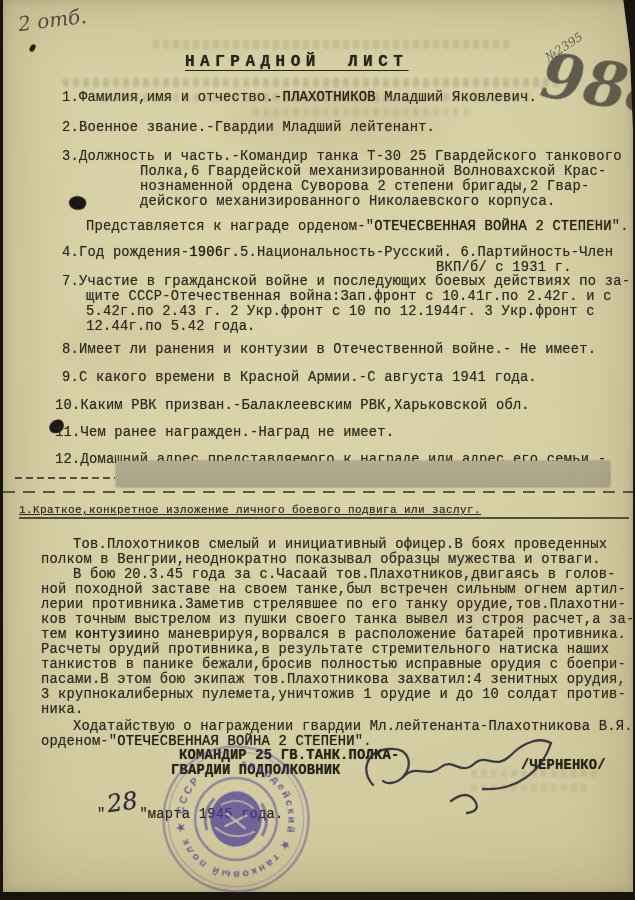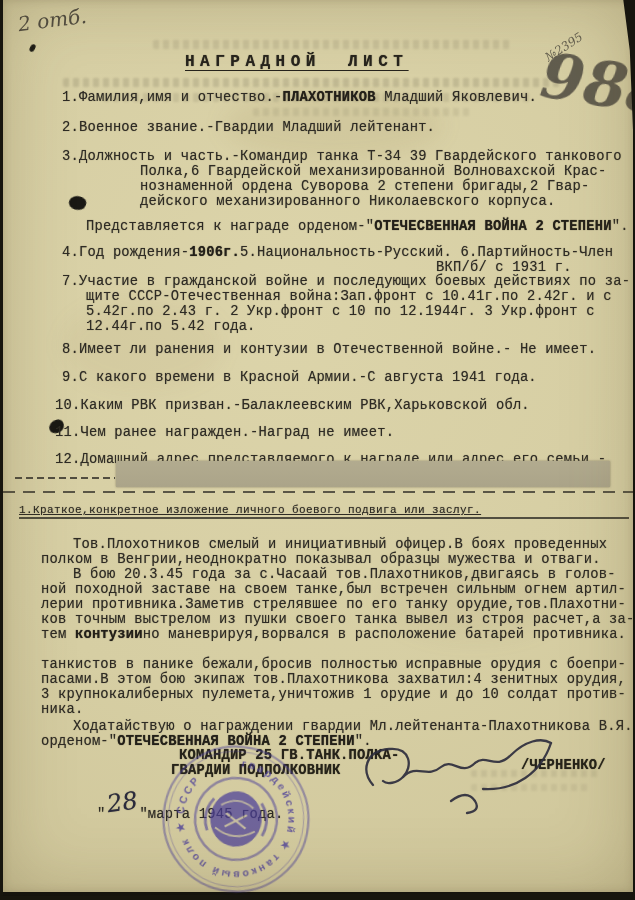--- a/index.html
+++ b/index.html
@@ -6,21 +6,21 @@
   .canvas{position:relative;width:635px;height:900px;overflow:hidden;background:#15130d;
           font-family:"Liberation Mono","DejaVu Sans Mono",monospace;}
   .page{position:absolute;left:3px;top:0;width:630px;height:892px;
         background:radial-gradient(130% 100% at 45% 35%, #dcd4aa 0%, #d6cea3 45%, #cec599 80%, #c5bc8e 100%);}
   .page:after{content:"";position:absolute;inset:0;pointer-events:none;
         box-shadow:inset 0 0 70px rgba(100,85,45,.28), inset 0 0 10px rgba(80,70,40,.22);}
   .stain{position:absolute;border-radius:50%;filter:blur(10px);pointer-events:none;}
   
   .tl{position:absolute;font-size:13.8px;line-height:15px;color:#2e2b24;white-space:pre;
       text-shadow:0 0 1px rgba(46,43,36,.55);letter-spacing:.2px;}
-  .tl b{font-weight:700;color:#232019;text-shadow:0 0 1px rgba(35,32,25,.85);}
+  .tl b{font-weight:400;color:#232019;text-shadow:0 0 1px rgba(35,32,25,.85);}
   .bold{font-weight:700;color:#262319;text-shadow:0 0 1px rgba(35,32,25,.8);}
   .title{font-size:16px;font-weight:700;letter-spacing:5.5px;word-spacing:12px;
          color:#27241d;text-decoration:underline;text-underline-offset:4px;
          text-shadow:0 0 1px rgba(39,36,29,.8);}
   .heading{font-size:11px;letter-spacing:.4px;text-decoration:underline;}
   .uline{position:absolute;background:#3a372e;opacity:.85;}
   .dash{position:absolute;height:2px;background:repeating-linear-gradient(90deg,#3a372e 0 12px,transparent 12px 20px);opacity:.8;}
   .dash-sm{position:absolute;height:2px;background:repeating-linear-gradient(90deg,#3a372e 0 7px,transparent 7px 11px);opacity:.85;}
   .redact{position:absolute;left:113px;top:461px;width:494px;height:26px;
           background:linear-gradient(180deg,#b2ab8f,#aba489);box-shadow:0 0 2px rgba(120,112,90,.8);}
@@ -57,21 +57,21 @@
     <div class="blot" style="left:27px;top:44px;width:5px;height:8px;transform:rotate(25deg);"></div>
     <div class="blot" style="left:66px;top:196px;width:17px;height:14px;transform:rotate(20deg);"></div>
     <div class="blot" style="left:46px;top:420px;width:15px;height:13px;transform:rotate(-15deg);"></div>
 
     <div class="tl title" style="left:182px;top:55px;">НАГРАДНОЙ ЛИСТ</div>
 
     <div class="tl" style="left:59px;top:90px;"><span>1.Фамилия,имя и отчество.-</span><b>ПЛАХОТНИКОВ</b><span> Младший Яковлевич.</span></div>
 
     <div class="tl" style="left:59px;top:120px;">2.Военное звание.-Гвардии Младший лейтенант.</div>
 
-    <div class="tl" style="left:59px;top:149px;">3.Должность и часть.-Командир танка Т-34 39 Гвардейского танкового</div>
+    <div class="tl" style="left:59px;top:149px;">3.Должность и часть.-Командир танка Т-30 25 Гвардейского танкового</div>
     <div class="tl" style="left:137px;top:164px;">Полка,6 Гвардейской механизированной Волновахской Крас-</div>
     <div class="tl" style="left:137px;top:179px;">нознаменной ордена Суворова 2 степени бригады,2 Гвар-</div>
     <div class="tl" style="left:137px;top:194px;">дейского механизированного Николаевского корпуса.</div>
 
     <div class="tl" style="left:83px;top:219px;"><span></span><span>Представляется к награде орденом-"</span><b>ОТЕЧЕСВЕННАЯ ВОЙНА 2 СТЕПЕНИ</b><span>".</span></div>
 
     <div class="tl" style="left:59px;top:245px;"><span>4.Год рождения-</span><b>1906г.</b><span>5.Национальность-Русский. 6.Партийность-Член</span></div>
     <div class="tl" style="left:433px;top:260px;">ВКП/б/ с 1931 г.</div>
 
     <div class="tl" style="left:59px;top:274px;">7.Участие в гражданской войне и последующих боевых действиях по за-</div>
@@ -93,20 +93,21 @@
     <div class="tl heading" style="left:16px;top:503px;">1.Краткое,конкретное изложение личного боевого подвига или заслуг.</div>
     <div class="uline" style="left:16px;top:517px;width:610px;height:1.5px;"></div>
 
     <div class="tl" style="left:70px;top:537px;">Тов.Плохотников смелый и инициативный офицер.В боях проведенных</div>
     <div class="tl" style="left:38px;top:552px;">полком в Венгрии,неоднократно показывал образцы мужества и отваги.</div>
     <div class="tl" style="left:70px;top:567px;">В бою 20.3.45 года за с.Часаай тов.Плахотников,двигаясь в голов-</div>
     <div class="tl" style="left:38px;top:582px;">ной походной заставе на своем танке,был встречен сильным огнем артил-</div>
     <div class="tl" style="left:38px;top:597px;">лерии противника.Заметив стрелявшее по его танку орудие,тов.Плахотни-</div>
     <div class="tl" style="left:38px;top:612px;">ков точным выстрелом из пушки своего танка вывел из строя расчет,а за-</div>
     <div class="tl" style="left:38px;top:627px;"><span>тем </span><b>контузии</b><span>но маневрируя,ворвался в расположение батарей противника.</span></div>
+    <div class="tl" style="left:38px;top:642px;">Расчеты орудий противника,в результате стремительного натиска наших</div>
     <div class="tl" style="left:38px;top:657px;">танкистов в панике бежали,бросив полностью исправные орудия с боепри-</div>
     <div class="tl" style="left:38px;top:672px;">пасами.В этом бою экипаж тов.Плахотникова захватил:4 зенитных орудия,</div>
     <div class="tl" style="left:38px;top:687px;">3 крупнокалиберных пулемета,уничтожив 1 орудие и до 10 солдат против-</div>
     <div class="tl" style="left:38px;top:702px;">ника.</div>
     <div class="tl" style="left:70px;top:719px;">Ходатайствую о награждении гвардии Мл.лейтенанта-Плахотникова В.Я.</div>
     <div class="tl" style="left:38px;top:734px;"><span>орденом-"</span><b>ОТЕЧЕСВЕННАЯ ВОЙНА 2 СТЕПЕНИ</b><span>".</span></div>
 
     <div class="tl bold" style="left:168px;top:748px;padding-left:8px;">КОМАНДИР 25 ГВ.ТАНК.ПОЛКА-</div>
     <div class="tl bold" style="left:168px;top:763px;">ГВАРДИИ ПОДПОЛКОВНИК</div>
     <div class="tl bold" style="left:518px;top:758px;">/ЧЕРНЕНКО/</div>

